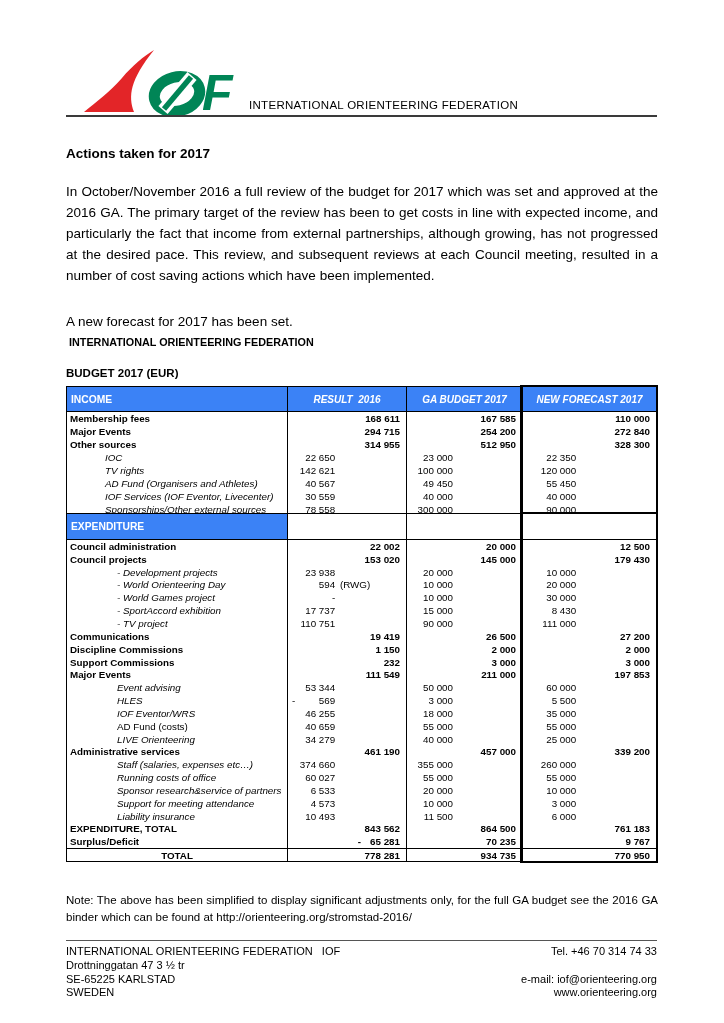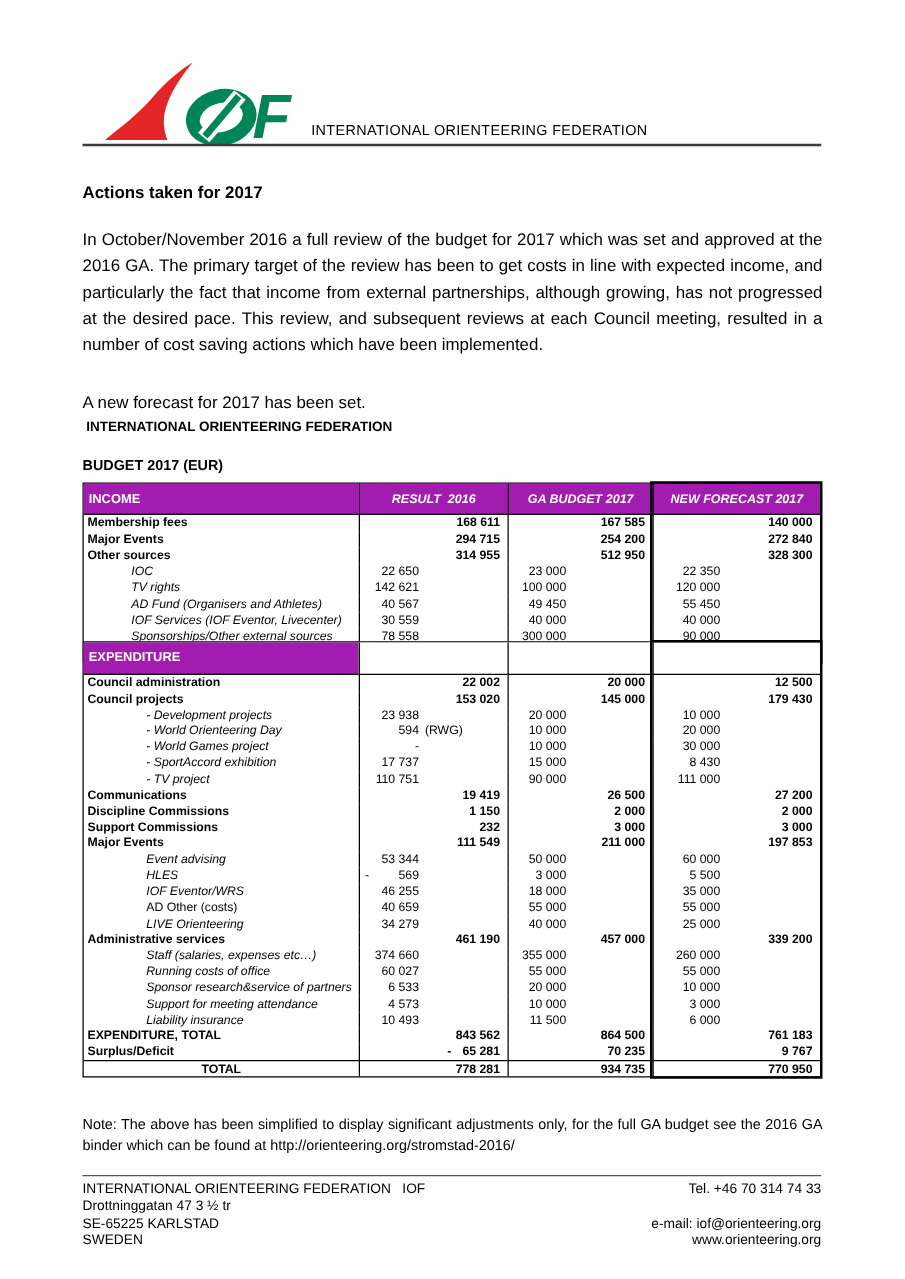--- a/index.html
+++ b/index.html
@@ -17,21 +17,21 @@
   #intro{left:66px;top:181px;width:592px;font-size:13.5px;line-height:21px;text-align:justify;}
   #forecast-line{left:66px;top:314px;font-size:13.5px;}
   #org-line{left:69px;top:336px;font-size:10.8px;font-weight:bold;}
   #budget-title{left:66px;top:367px;font-size:11.5px;font-weight:bold;}
 
   
   .tbl{position:absolute;left:66px;width:591px;box-sizing:border-box;border:1.5px solid #000;
        display:grid;grid-template-columns:220px 119px 116px 1fr;font-size:9.8px;background:#fff;}
   #income-table{top:386px;grid-template-rows:25px repeat(9,13px);--ind:38px;}
   #expenditure-table{top:513px;grid-template-rows:26px repeat(25,12.85px);--ind:50px;}
-  .hc{background:#a21caf;color:#fff;font-weight:bold;display:flex;align-items:center;
+  .hc{background:#3b82f6;color:#fff;font-weight:bold;display:flex;align-items:center;
       padding-left:4px;border-bottom:1.2px solid #000;font-size:10.3px;}
   .hc.num{justify-content:center;font-style:italic;padding-left:0;white-space:pre;font-size:10px;}
   .hc.blank{background:#fff;}
   .bl{border-left:1px solid #000;}
   .bt{border-top:1.2px solid #000;}
   .lab{display:flex;align-items:center;padding-left:3px;white-space:pre;overflow:hidden;}
   .lab.b{font-weight:bold;}
   .lab.sub{padding-left:var(--ind);font-style:italic;}
   .lab.subu{padding-left:var(--ind);}
   .lab.ctr{justify-content:center;padding-left:0;font-weight:bold;}
@@ -80,21 +80,21 @@
   <div id="budget-title" class="abs">BUDGET 2017 (EUR)</div>
 
   <div id="income-table" class="tbl">
       <div class="hc">INCOME</div>
       <div class="hc num bl">RESULT  2016</div>
       <div class="hc num bl">GA BUDGET 2017</div>
       <div class="hc num bl">NEW FORECAST 2017</div>
       <div class="lab b">Membership fees</div>
       <div class="nc bl b"><span class="val">168 611</span></div>
       <div class="nc bl b"><span class="val">167 585</span></div>
-      <div class="nc bl b"><span class="val">140 000</span></div>
+      <div class="nc bl b"><span class="val">110 000</span></div>
       <div class="lab b">Major Events</div>
       <div class="nc bl b"><span class="val">294 715</span></div>
       <div class="nc bl b"><span class="val">254 200</span></div>
       <div class="nc bl b"><span class="val">272 840</span></div>
       <div class="lab b">Other sources</div>
       <div class="nc bl b"><span class="val">314 955</span></div>
       <div class="nc bl b"><span class="val">512 950</span></div>
       <div class="nc bl b"><span class="val">328 300</span></div>
       <div class="lab sub">IOC</div>
       <div class="nc bl tabbed"><span class="val tab">22 650</span></div>
@@ -176,21 +176,21 @@
       <div class="nc bl tabbed"><span class="val tab">50 000</span></div>
       <div class="nc bl tabbed"><span class="val tab">60 000</span></div>
       <div class="lab sub">HLES</div>
       <div class="nc bl tabbed"><span class="pre">-</span><span class="val tab">569</span></div>
       <div class="nc bl tabbed"><span class="val tab">3 000</span></div>
       <div class="nc bl tabbed"><span class="val tab">5 500</span></div>
       <div class="lab sub">IOF Eventor/WRS</div>
       <div class="nc bl tabbed"><span class="val tab">46 255</span></div>
       <div class="nc bl tabbed"><span class="val tab">18 000</span></div>
       <div class="nc bl tabbed"><span class="val tab">35 000</span></div>
-      <div class="lab subu">AD Other (costs)</div>
+      <div class="lab subu">AD Fund (costs)</div>
       <div class="nc bl tabbed"><span class="val tab">40 659</span></div>
       <div class="nc bl tabbed"><span class="val tab">55 000</span></div>
       <div class="nc bl tabbed"><span class="val tab">55 000</span></div>
       <div class="lab sub">LIVE Orienteering</div>
       <div class="nc bl tabbed"><span class="val tab">34 279</span></div>
       <div class="nc bl tabbed"><span class="val tab">40 000</span></div>
       <div class="nc bl tabbed"><span class="val tab">25 000</span></div>
       <div class="lab b">Administrative services</div>
       <div class="nc bl b"><span class="val">461 190</span></div>
       <div class="nc bl b"><span class="val">457 000</span></div>

